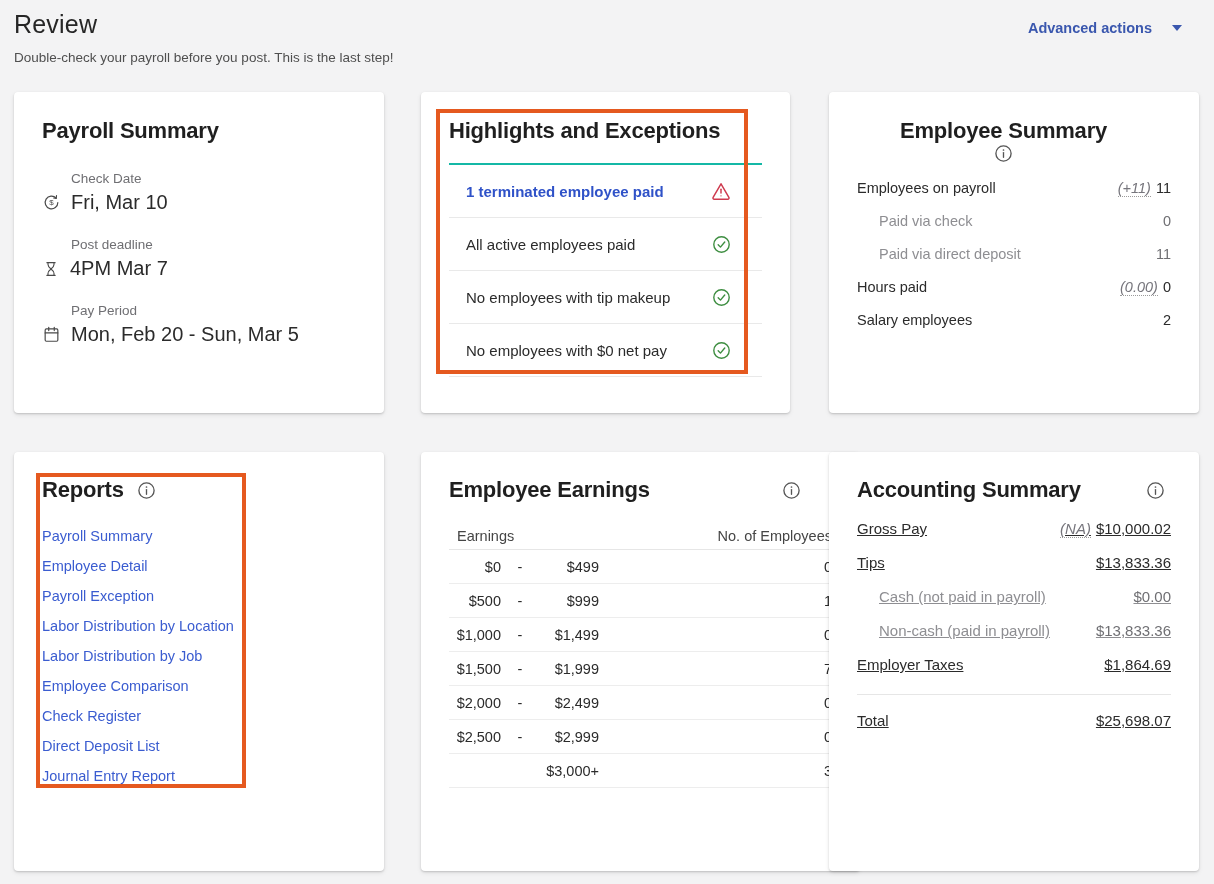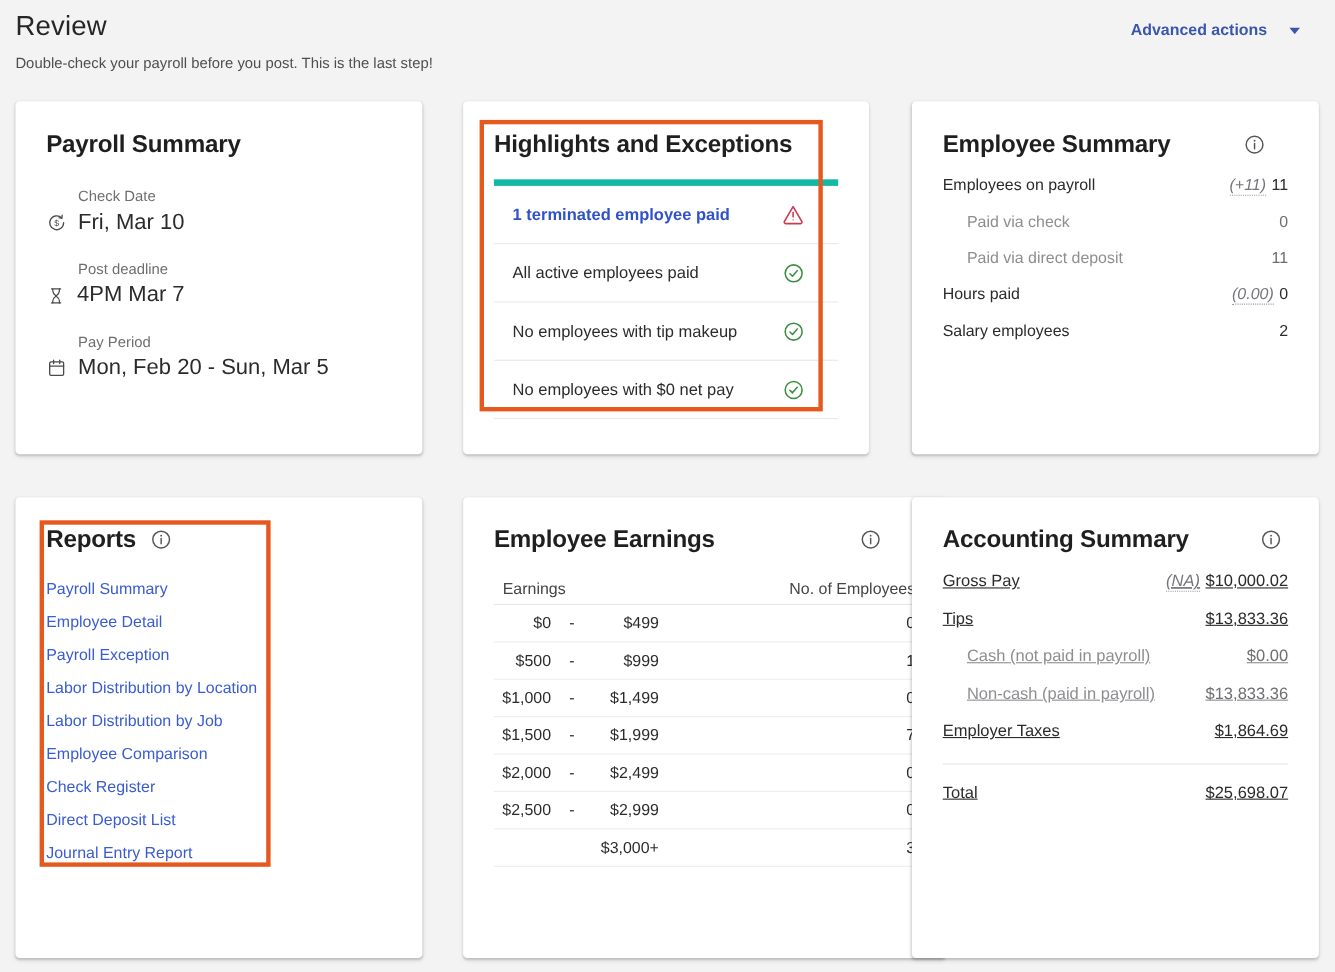--- a/index.html
+++ b/index.html
@@ -28,28 +28,28 @@
 
   
   .ps-group { margin-top:23px; }
   .ps-group:first-of-type { margin-top:27px; }
   .ps-label { font-size:13.5px; color:#6F6F73; margin-left:29px; margin-bottom:5px; }
   .ps-value-row { display:flex; align-items:center; gap:10px; font-size:20px; color:#2b2b2b; }
   .ps-icon { flex:0 0 auto; display:flex; }
 
   
   .hl-inner { margin:0 28px; }
-  .hl-title-wrap { padding:26px 0 19px; border-bottom:6px solid #14b8a6; }
+  .hl-title-wrap { padding:26px 0 19px; border-bottom:2px solid #14b8a6; }
   .hl-row { display:flex; align-items:center; justify-content:space-between;
     height:53px; padding:0 30px 0 17px; border-bottom:1px solid #e9e9e9; font-size:15px; color:#2b2b2b; }
   .hl-link { font-weight:700; color:#2F52C8; text-decoration:none; cursor:pointer; }
 
   
   .title-row { display:flex; align-items:center; justify-content:space-between; }
-  #card-employee   .title-row { padding-right:21px; }
+  #card-employee   .title-row { padding-right:21px;flex-direction:column; }
   #card-earnings   .title-row { padding-right:31px; }
   #card-accounting .title-row { padding-right:6px; }
   .info-btn { background:none; border:none; padding:0; cursor:pointer; display:flex; }
 
   
   .kv { display:flex; align-items:baseline; justify-content:space-between; margin-top:17px; font-size:14.5px; color:#2b2b2b; }
   .kv:first-of-type { margin-top:26px; }
   .kv .right { white-space:nowrap; }
   .kv.indent { padding-left:22px; color:#8E8E92; }
   .kv.indent .right { color:#6F6F73; }

